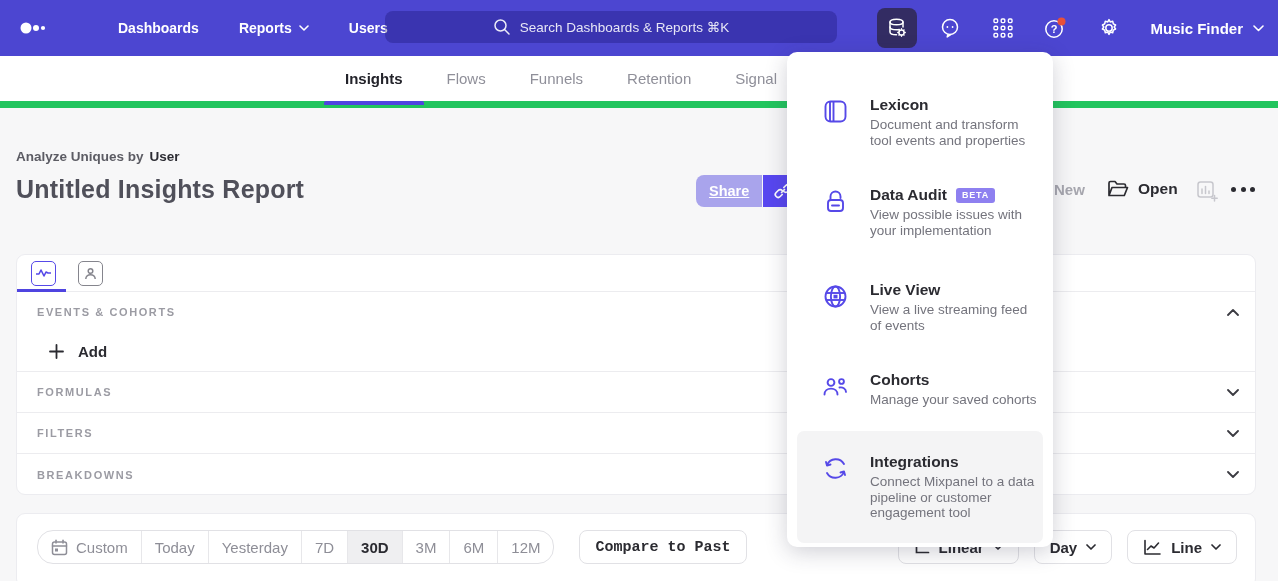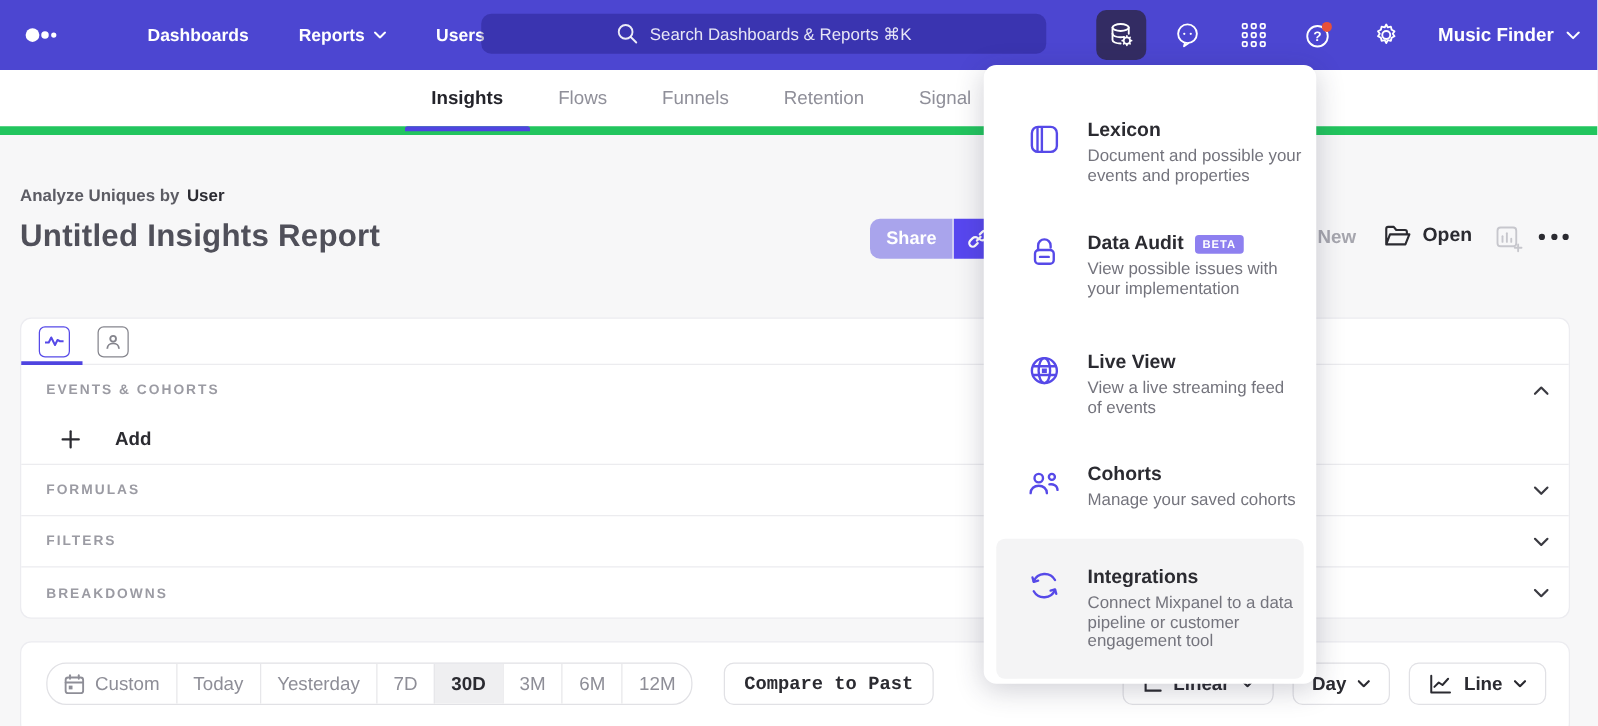--- a/index.html
+++ b/index.html
@@ -24,40 +24,40 @@
   .rtab { position:relative; height:52px; display:flex; align-items:center; font-size:15px; color:#8f8f99; cursor:pointer; white-space:nowrap; }
   .rtab.active { color:#23232a; font-weight:600; }
   .rtab.active::after { content:""; position:absolute; left:-21px; right:-21px; bottom:0; height:4px; background:#4f44e0; border-radius:2px 2px 0 0; }
 
   
   .subtitle { position:absolute; left:16px; top:149px; font-size:13.5px; color:#5c5c64; font-weight:600; }
   .subtitle b { color:#2c2c33; font-weight:700; margin-left:6px; }
   .page-title { position:absolute; left:16px; top:175px; font-size:25px; font-weight:700; color:#50505a; letter-spacing:0.2px; }
   .header-actions { position:absolute; left:0; top:175px; width:1278px; height:32px; }
   .share-split { position:absolute; left:696px; top:0; display:flex; }
-  .share-btn { height:32px; padding:0 13px; background:#a9a4ec; color:#fff; font-size:14.5px; font-weight:600; border:none; border-radius:8px 0 0 8px; display:flex; align-items:center; cursor:pointer; }
+  .share-btn { height:32px; padding:0 13px; background:#a9a4ec; color:#fff; font-size:14.5px; font-weight:600; border:none; border-radius:8px 0 0 8px; display:flex; align-items:center; cursor:pointer;text-decoration:underline; }
   .link-btn { height:32px; width:40px; background:#5847f0; border:none; border-radius:0 8px 8px 0; display:flex; align-items:center; justify-content:center; margin-left:1px; cursor:pointer; }
   .new-label { position:absolute; left:1054px; top:6px; font-size:15px; font-weight:600; color:#a6a6ae; cursor:pointer; }
   .open-group { position:absolute; left:1107px; top:4px; display:flex; align-items:center; gap:9px; cursor:pointer; }
   .open-label { font-size:15.5px; font-weight:700; color:#2b2b31; }
   .board-add { position:absolute; left:1196px; top:5px; cursor:pointer; }
   .more-dots { position:absolute; left:1231px; top:12px; display:flex; gap:4.5px; cursor:pointer; }
   .more-dots i { width:5px; height:5px; border-radius:50%; background:#2b2b31; }
 
   
   .panel { position:absolute; left:16px; top:254px; width:1240px; height:241px; background:#fff; border:1px solid #ececf0; border-radius:9px; }
   .icon-tabs { position:relative; height:37px; border-bottom:1px solid #ececef; display:flex; align-items:center; gap:22px; padding-left:14px; }
   .itab { width:25px; height:25px; border-radius:5px; display:flex; align-items:center; justify-content:center; cursor:pointer; border:1.6px solid #85858d; }
   .itab.active { border-color:#5649e8; }
   .itab-underline { position:absolute; left:0; bottom:-1px; width:49px; height:3px; background:#4f44e0; }
   .b-row { position:relative; display:flex; align-items:center; border-bottom:1px solid #ececef; }
   .b-label { font-size:11px; font-weight:700; letter-spacing:1.6px; color:#9b9ba3; margin-left:20px; }
   .b-chev { position:absolute; right:16px; cursor:pointer; display:flex; }
   .row-events { height:40px; border-bottom:none; }
-  .row-add { height:40px; padding-left:32px; gap:28px; cursor:pointer; }
+  .row-add { height:40px; padding-left:32px; gap:14px; cursor:pointer; }
   .add-label { font-size:15px; font-weight:700; color:#2b2b31; }
   .row-collapsed { height:41px; cursor:pointer; }
   .row-collapsed:last-child { border-bottom:none; }
 
   
   .bottom-panel { position:absolute; left:16px; top:513px; width:1240px; height:75px; background:#fff; border:1px solid #ececf0; border-radius:9px; }
   .toolbar-row { position:absolute; left:20px; top:16px; right:18px; height:34px; display:flex; align-items:center; }
   .seg { display:flex; align-items:stretch; height:34px; border:1px solid #e1e1e5; border-radius:16px; overflow:hidden; background:#fff; }
   .seg-item { display:flex; align-items:center; gap:8px; padding:0 13px; font-size:15px; color:#8e8e97; border-left:1px solid #e7e7ea; cursor:pointer; white-space:nowrap; }
   .seg-item:first-child { border-left:none; }
@@ -379,21 +379,21 @@
         <svg width="27" height="27" viewBox="0 0 27 27" fill="none" stroke="#5649e8" stroke-width="1.9" stroke-linecap="round">
           <rect x="3.5" y="3.5" width="20" height="20" rx="5"></rect>
           <line x1="8" y1="4" x2="8" y2="23"></line>
             <line x1="11.5" y1="4" x2="11.5" y2="23"></line>
         </svg>
       </span>
       <span>
         <span class="mi-title-row">
             <span class="mi-title">Lexicon</span>
           </span>
-        <div class="mi-desc">Document and possible your events and properties</div>
+        <div class="mi-desc">Document and transform tool events and properties</div>
       </span>
     </div>
 
     <div class="menu-item mi-data-audit">
       <span class="mi-icon">
         <svg width="27" height="27" viewBox="0 0 27 27" fill="none" stroke="#5649e8" stroke-width="1.9" stroke-linecap="round" stroke-linejoin="round">
           <path d="M8.5 12 V8.5 a5 5 0 0 1 10 0 V10"></path>
           <rect x="6" y="12" width="15" height="11" rx="3"></rect>
           <path d="M10 17.5 h7"></path>
         </svg>

